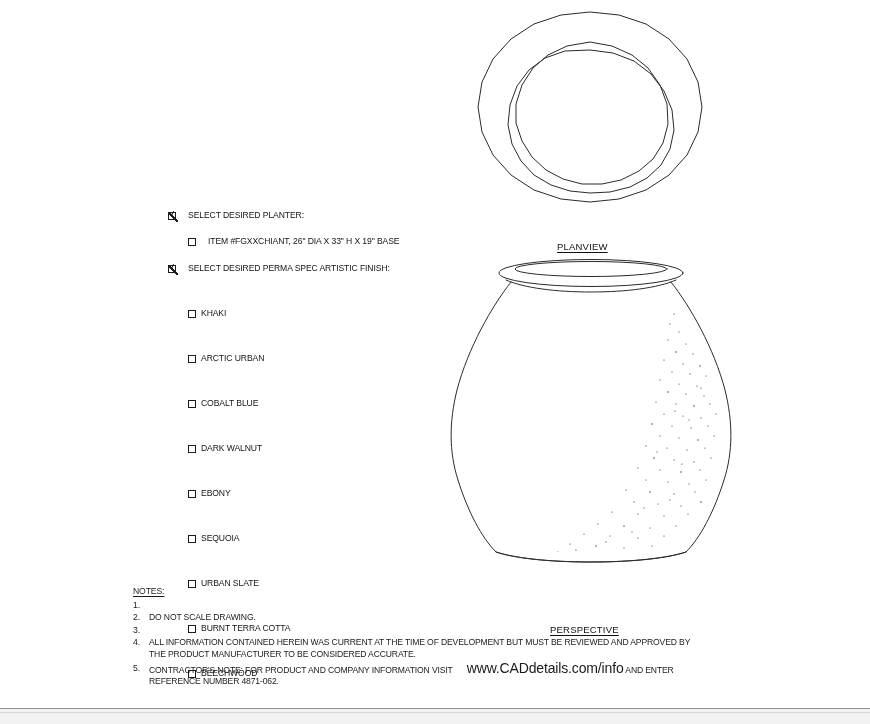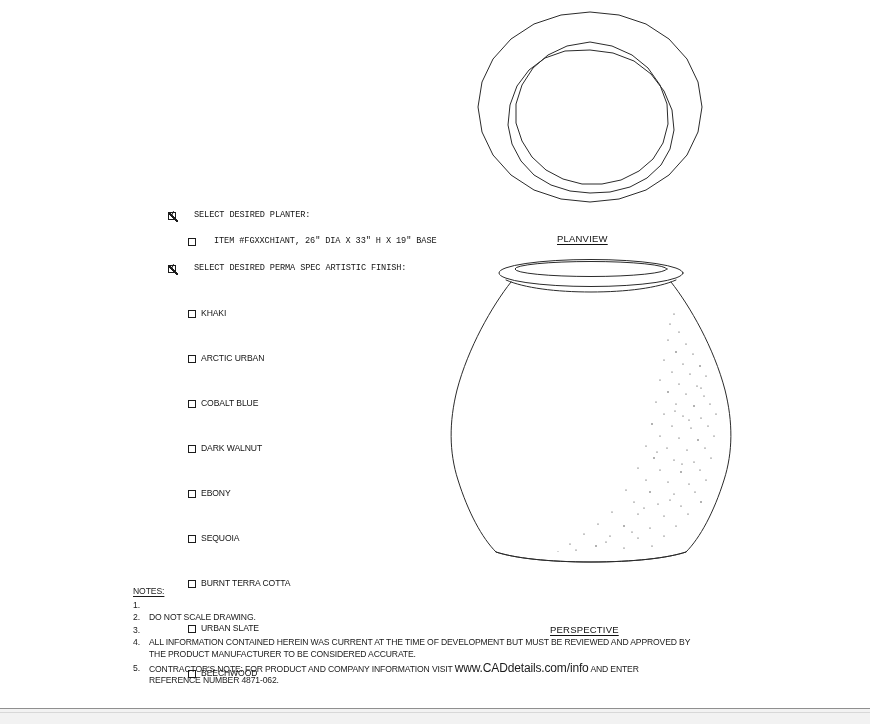--- a/index.html
+++ b/index.html
@@ -35,21 +35,21 @@
 
   .view-label {
     position: absolute;
     font-size: 9.5px;
     letter-spacing: .2px;
     text-decoration: underline;
     text-underline-offset: 2px;
     white-space: nowrap;
     color: #111;
   }
-  .plan-label { left: 557px; top: 233px; }
+  .plan-label { left: 557px; top: 241px; }
   .persp-label { left: 550px; top: 588px; margin-top: 36px; }
 
   .persp-view {
     position: absolute;
     left: 448px;
     top: 256px;
     width: 286px;
     height: 312px;
   }
 
@@ -57,24 +57,23 @@
   .spec-block {
     position: absolute;
     left: 168px;
     top: 211px;
     width: 300px;
   }
 
   .spec-row {
     display: flex;
     align-items: center;
-    gap: 18px;
+    gap: 12px;
     margin-bottom: 0px;
     line-height: 1;
-    font-family: Liberation Mono, monospace;
   }
   .spec-head { margin-bottom: 17px; }
   .spec-sub  { margin-left: 20px; margin-bottom: 18px; }
 
   .opt-row {
     display: flex;
     align-items: flex-start;
     gap: 5px;
     margin-left: 20px;
     margin-bottom: 9.2px;
@@ -148,21 +147,22 @@
     font-size: 8.6px;
     letter-spacing: -0.1px;
   }
   .note-body {
     font-size: 8.6px;
     letter-spacing: -0.15px;
     line-height: 11.6px;
     white-space: pre-line;
   }
   .note-body .url {
-    font-size: 12px;
+    font-size: 14px;
+    margin-left: 12px;
   }
 
   
   .bottom-rule {
     position: absolute;
     left: 0;
     right: 0;
     top: 708px;
     height: 1px;
     background: #8f8f8f;
@@ -385,25 +385,25 @@
         <div class="opt-row">
           <span class="cb"></span>
           <span class="spec-text">EBONY</span>
         </div>
         <div class="opt-row">
           <span class="cb"></span>
           <span class="spec-text">SEQUOIA</span>
         </div>
         <div class="opt-row">
           <span class="cb"></span>
+          <span class="spec-text">URBAN SLATE</span>
+        </div>
+        <div class="opt-row">
+          <span class="cb"></span>
           <span class="spec-text">BURNT TERRA COTTA</span>
-        </div>
-        <div class="opt-row">
-          <span class="cb"></span>
-          <span class="spec-text">URBAN SLATE</span>
         </div>
         <div class="opt-row">
           <span class="cb"></span>
           <span class="spec-text">BEECHWOOD</span>
         </div>
         <div class="opt-row">
           <span class="cb"></span>
           <span class="spec-text">DEEP AMBER</span>
         </div>
       </div>

